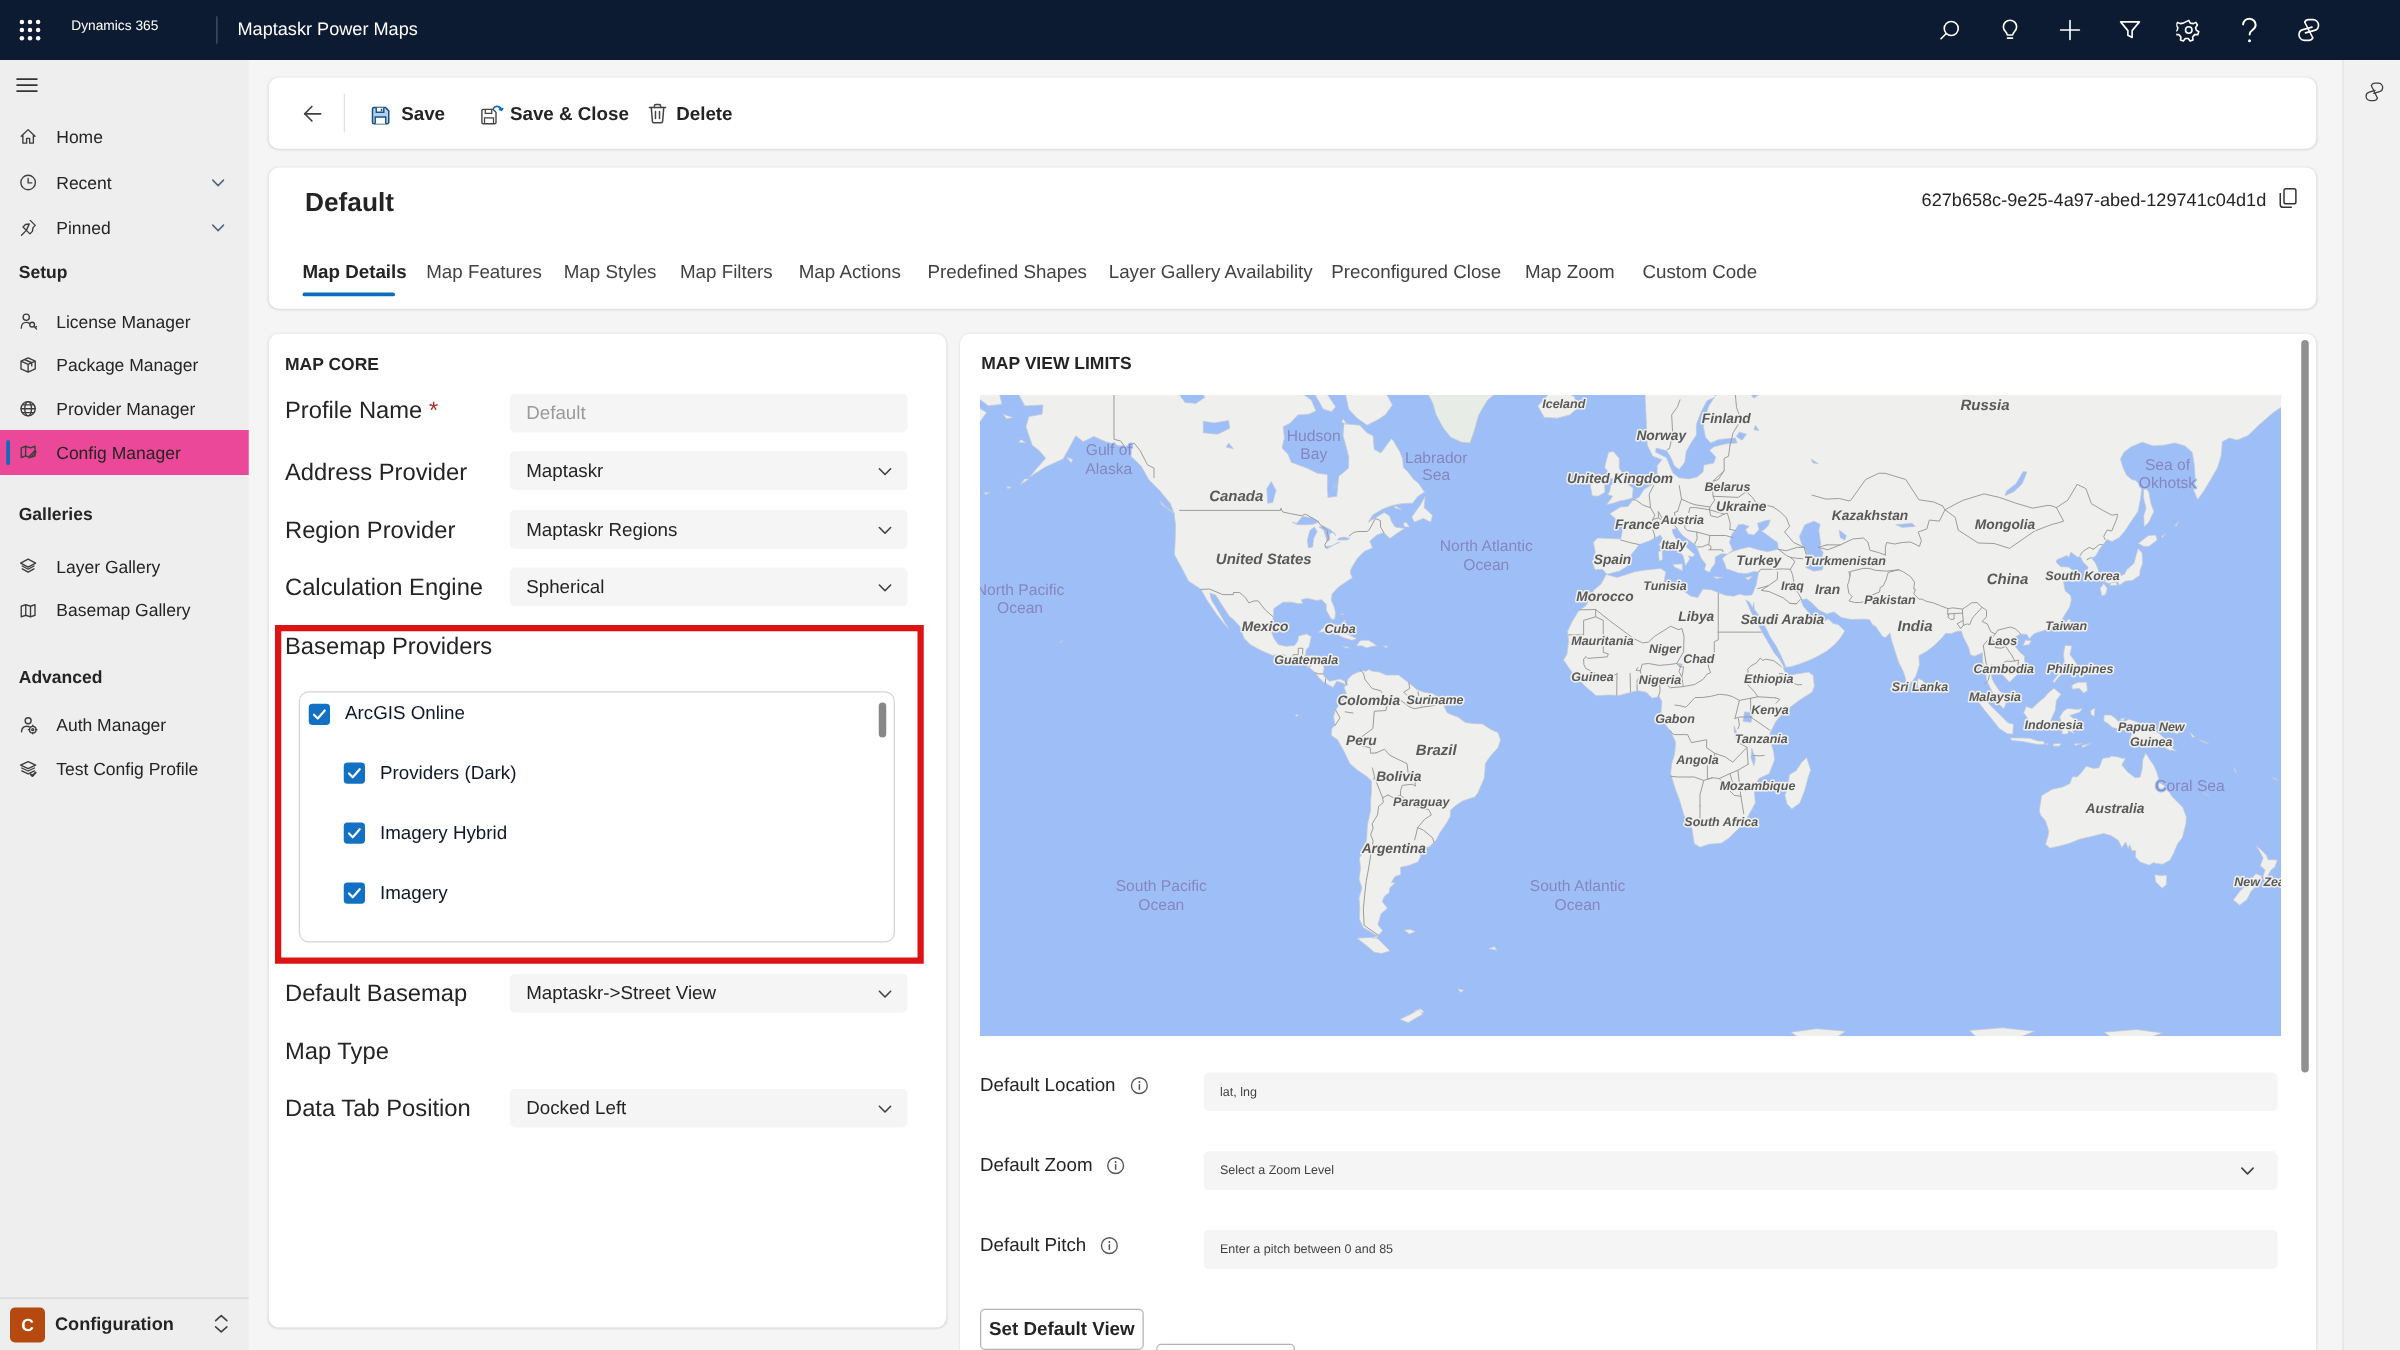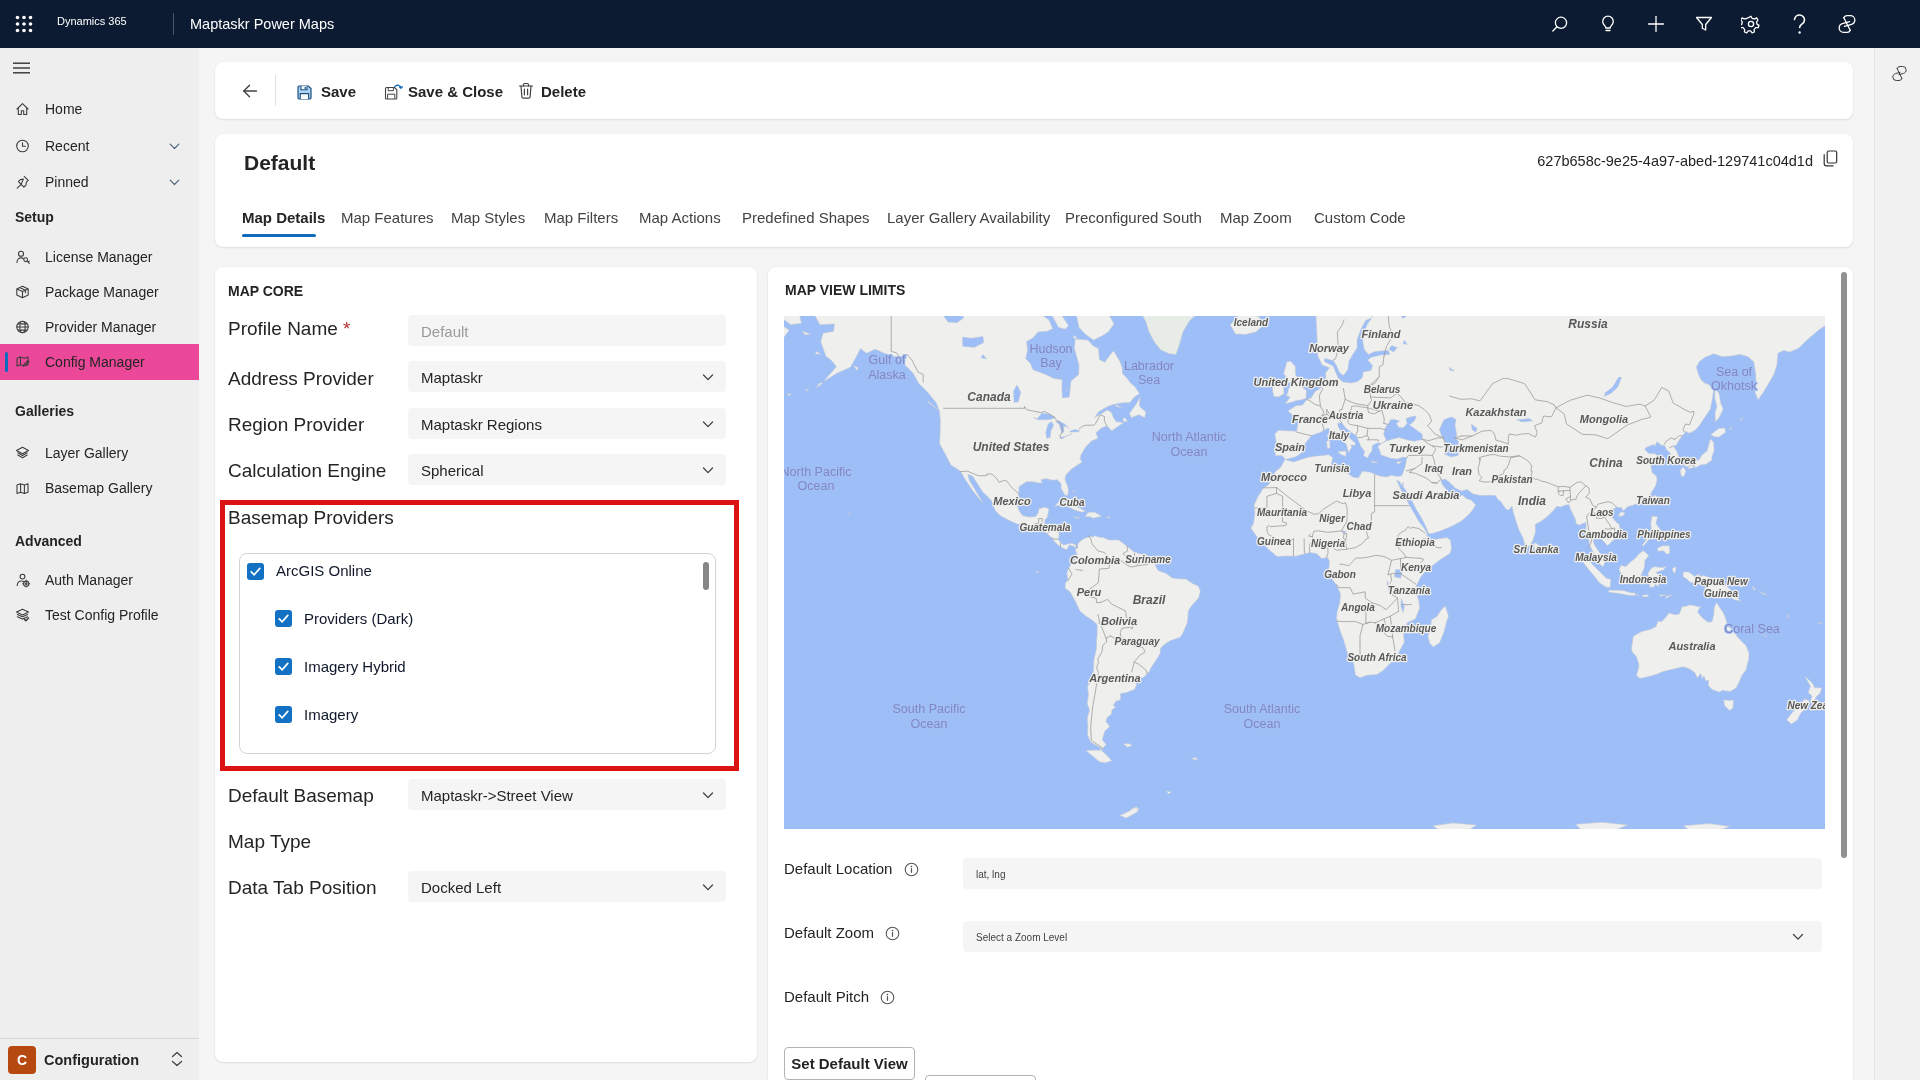--- a/index.html
+++ b/index.html
@@ -276,21 +276,21 @@
         <path d="M10.5,15.8 H3.5 a2.3,2.3 0 0 1 -2.3,-2.3 V4.3"></path>
       </g>
   </svg>
   <div class="tab" style="left:27px;top:75px;font-weight:600;color:#242424;">Map Details</div>
   <div class="tab" style="left:126px;top:75px;">Map Features</div>
   <div class="tab" style="left:236px;top:75px;">Map Styles</div>
   <div class="tab" style="left:329px;top:75px;">Map Filters</div>
   <div class="tab" style="left:424px;top:75px;">Map Actions</div>
   <div class="tab" style="left:527px;top:75px;">Predefined Shapes</div>
   <div class="tab" style="left:672px;top:75px;">Layer Gallery Availability</div>
-  <div class="tab" style="left:850px;top:75px;">Preconfigured South</div>
+  <div class="tab" style="left:850px;top:75px;">Preconfigured Close</div>
   <div class="tab" style="left:1005px;top:75px;">Map Zoom</div>
   <div class="tab" style="left:1099px;top:75px;">Custom Code</div>
   <div class="abs" style="left:27px;top:100px;width:74px;height:3px;background:#0f6cbd;border-radius:2px"></div>
 </div>
 
 <div class="card" style="left:215px;top:267px;width:542px;height:795px">
   <div class="abs" style="left:13px;top:16px;font-size:14px;font-weight:bold;color:#242424">MAP CORE</div>
   <div class="lbl" style="left:13px;top:51px">Profile Name <span style="color:#b0302f">*</span></div>
   <div class="fld" style="left:193px;top:48px;width:318px">
       <div class="t" style="color:#9a9a9a">Default</div>
@@ -568,17 +568,20 @@
       <div class="t" style="position:absolute;left:13px;top:50%;transform:translateY(-50%);color:#424242">Select a Zoom Level</div>
       <div style="position:absolute;right:16px;top:50%;transform:translateY(-50%);width:15px;height:15px"><svg viewBox="0 0 14 14" width="14" height="14">
           <path d="M2.5,5 L7,9.6 L11.5,5" fill="none" stroke="#424242" stroke-width="1.3" stroke-linecap="round" stroke-linejoin="round"></path>
         </svg></div>
     </div>
   <div class="rlbl" style="left:16px;top:721px">Default Pitch <svg viewBox="0 0 15 15" width="15" height="15" style="vertical-align:-3px;margin-left:7px">
         <circle cx="7.5" cy="7.5" r="6.3" fill="none" stroke="#555" stroke-width="1.1"></circle>
         <path d="M7.5,6.7 v3.6" stroke="#555" stroke-width="1.2" stroke-linecap="round"></path>
         <circle cx="7.5" cy="4.6" r="0.8" fill="#555"></circle>
       </svg></div>
+  <div class="rfld" style="top:717px;left:195px;width:859px">
+      <div class="t" style="position:absolute;left:13px;top:50%;transform:translateY(-50%);color:#424242">Enter a pitch between 0 and 85</div>
+    </div>
   <div class="btn" style="left:16px;top:780px;width:131px;line-height:31px">Set Default View</div>
   <div class="btn" style="left:157px;top:808px;width:111px;line-height:31px">Clear</div>
   <div class="abs" style="left:1072px;top:5px;width:7px;height:853px;background:#fff"></div>
   <div class="abs" style="left:1072.5px;top:5px;width:6.5px;height:586px;background:#919191;border-radius:3.5px"></div>
 </div>
 
 </body></html>

